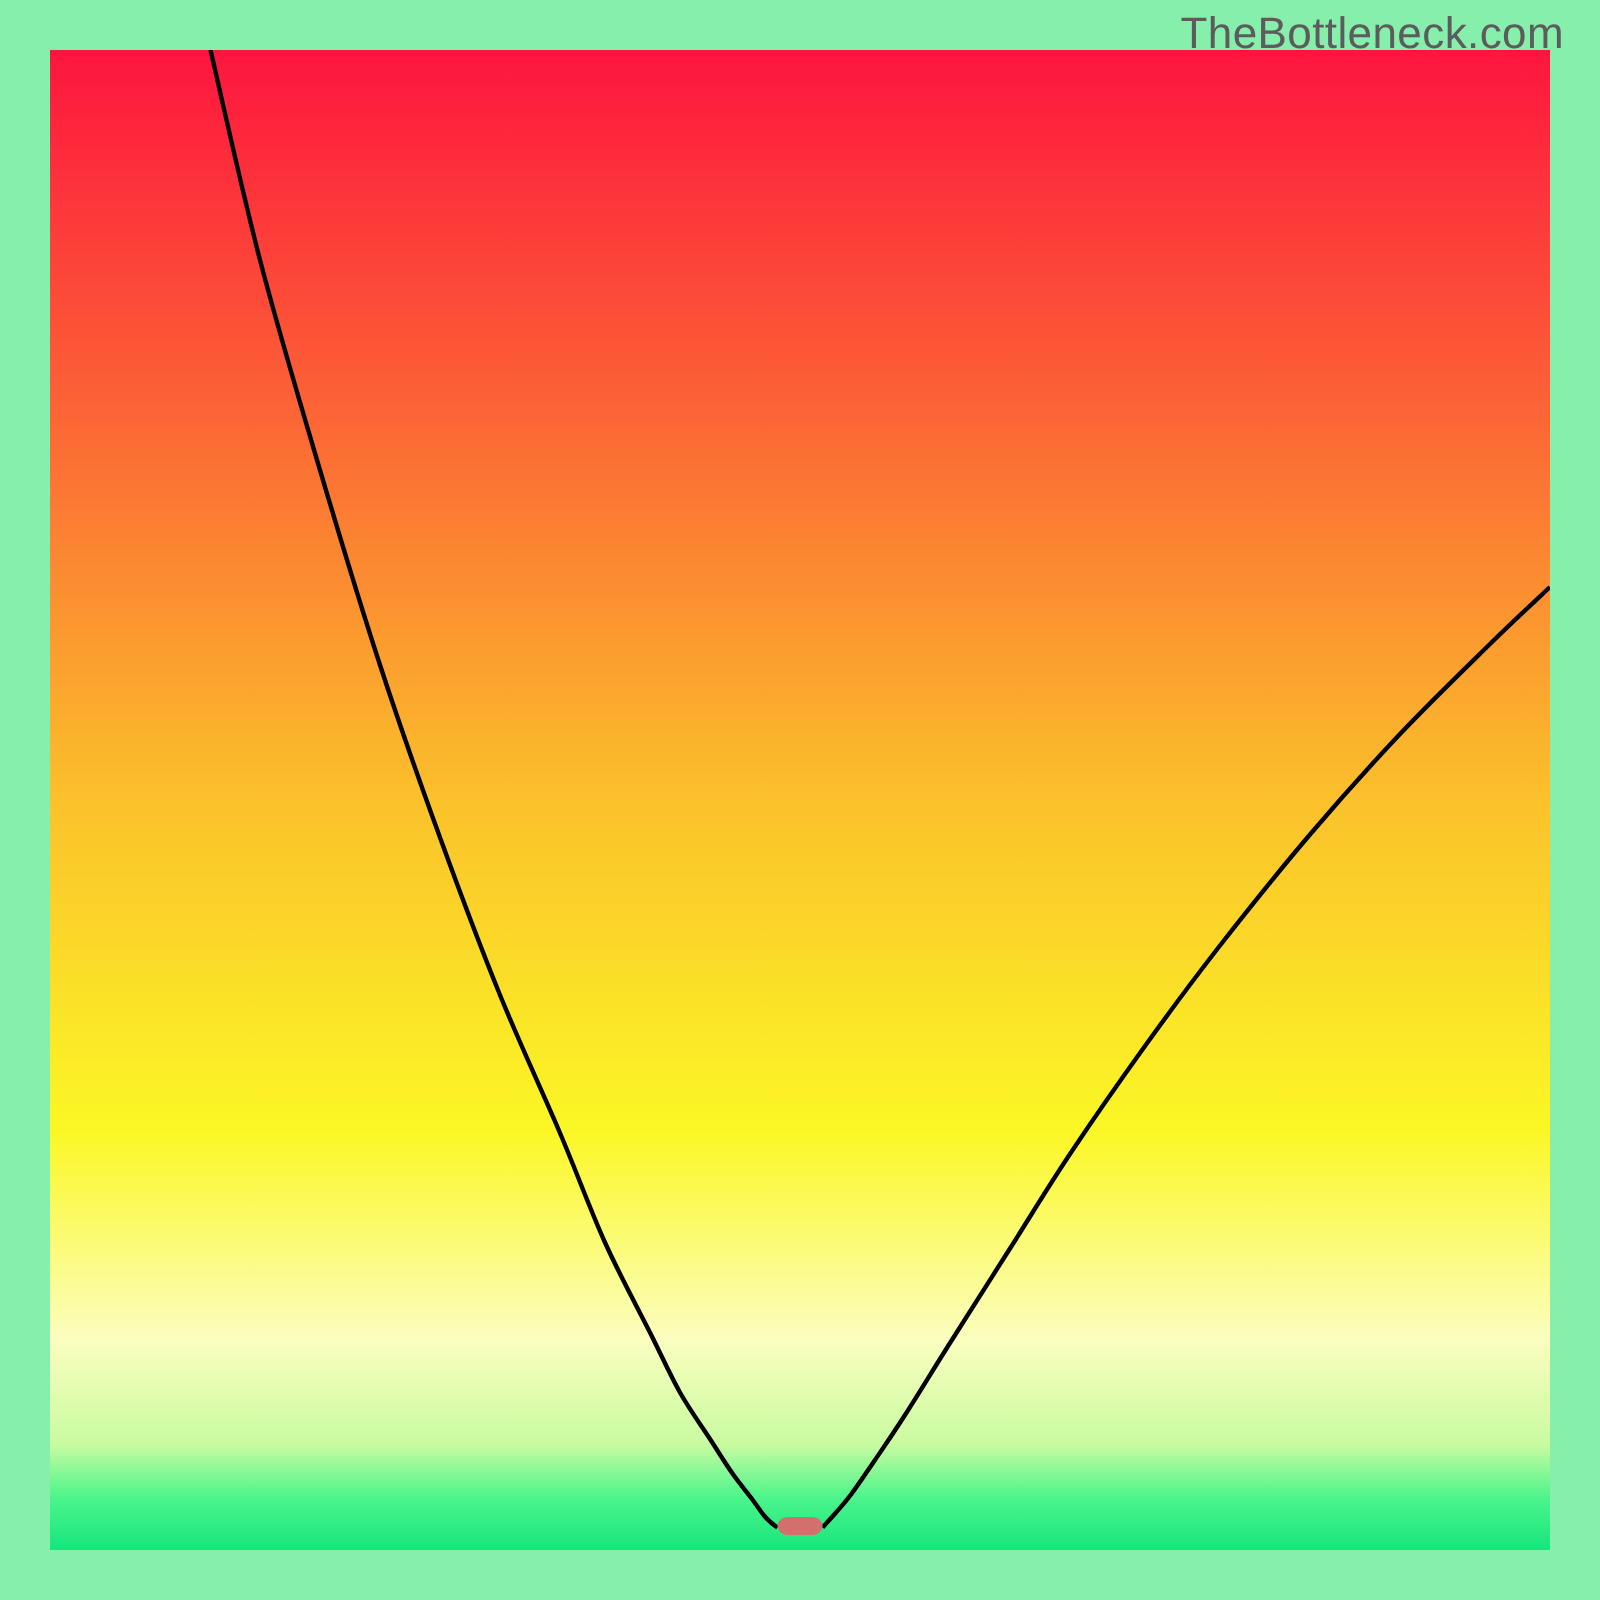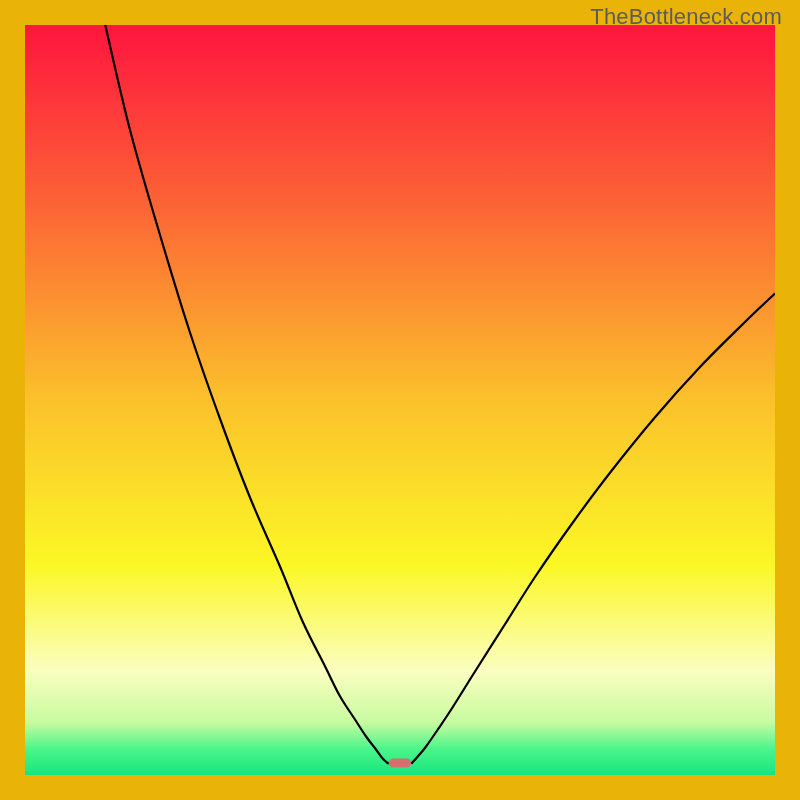--- a/index.html
+++ b/index.html
@@ -8,21 +8,21 @@
     width: 800px;
     height: 800px;
     background: #000;
     overflow: hidden;
     font-family: Arial, Helvetica, sans-serif;
   }
   .frame {
     position: absolute;
     left: 0; top: 0;
     width: 800px; height: 800px;
-    background: #eab308;
+    background: #86efac;
   }
   .plot-area {
     position: absolute;
     left: 25px;
     top: 25px;
     width: 750px;
     height: 750px;
     overflow: hidden;
   }
   .watermark {

